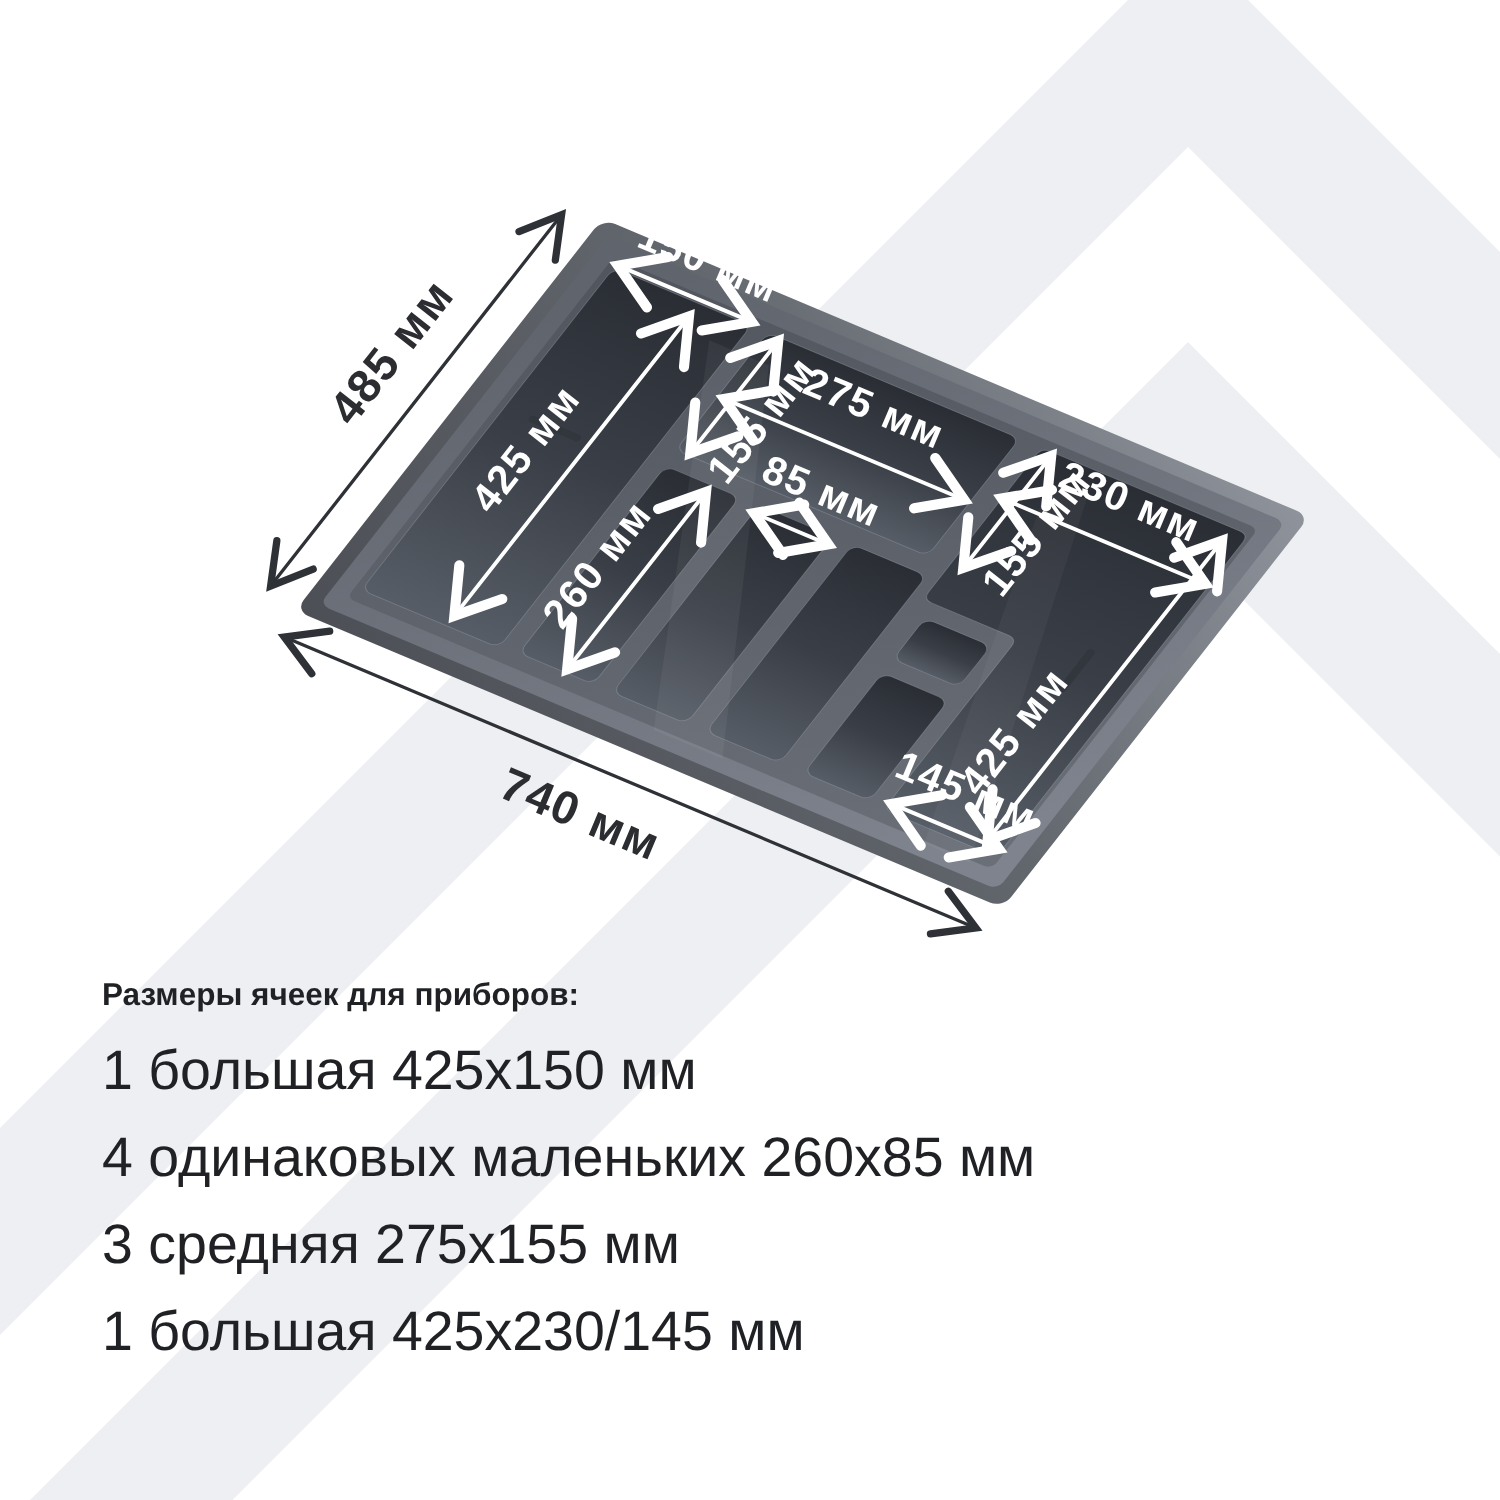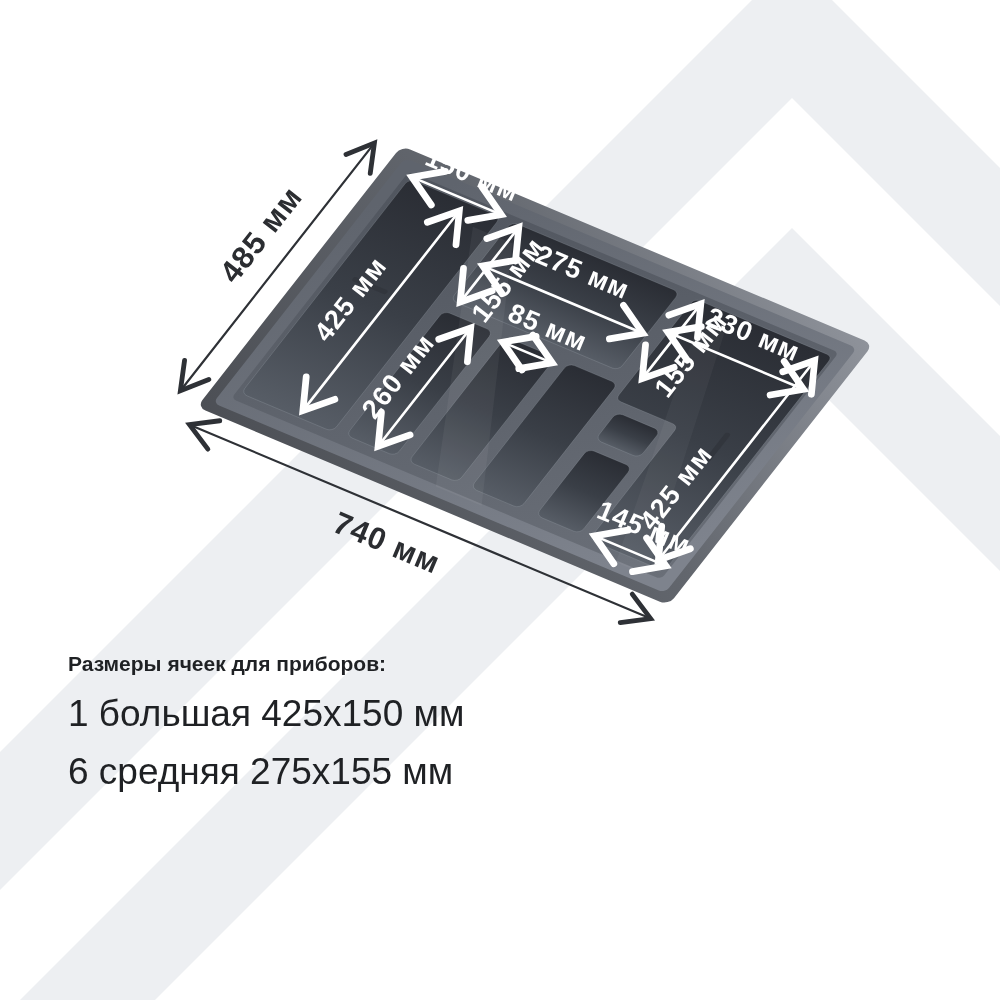--- a/index.html
+++ b/index.html
@@ -110,15 +110,17 @@
         <line x1="814.7" y1="360.5" x2="658.4" y2="560.0" class="dim-line light" marker-start="url(#ah-light-s)" marker-end="url(#ah-light-e)"></line>
         <text class="dim-label light" transform="translate(677.6,488.9) rotate(-51.9)">425 мм</text>
         <line x1="594.5" y1="535.9" x2="665.9" y2="565.9" class="dim-line light" marker-start="url(#ah-light-s)" marker-end="url(#ah-light-e)"></line>
         <text class="dim-label light" transform="translate(643.3,529.5) rotate(22.8)">145 мм</text>
       </g>
   </svg>
 
   <div class="specs">
     <div class="specs-title">Размеры ячеек для приборов:</div>
     <div class="specs-line">1 большая 425х150 мм</div>
-    <div class="specs-line">6 средняя 275х155 мм</div>
+    <div class="specs-line">4 одинаковых маленьких 260х85 мм</div>
+    <div class="specs-line">3 средняя 275х155 мм</div>
+    <div class="specs-line">1 большая 425х230/145 мм</div>
   </div>
 </div>
 
 </body></html>

